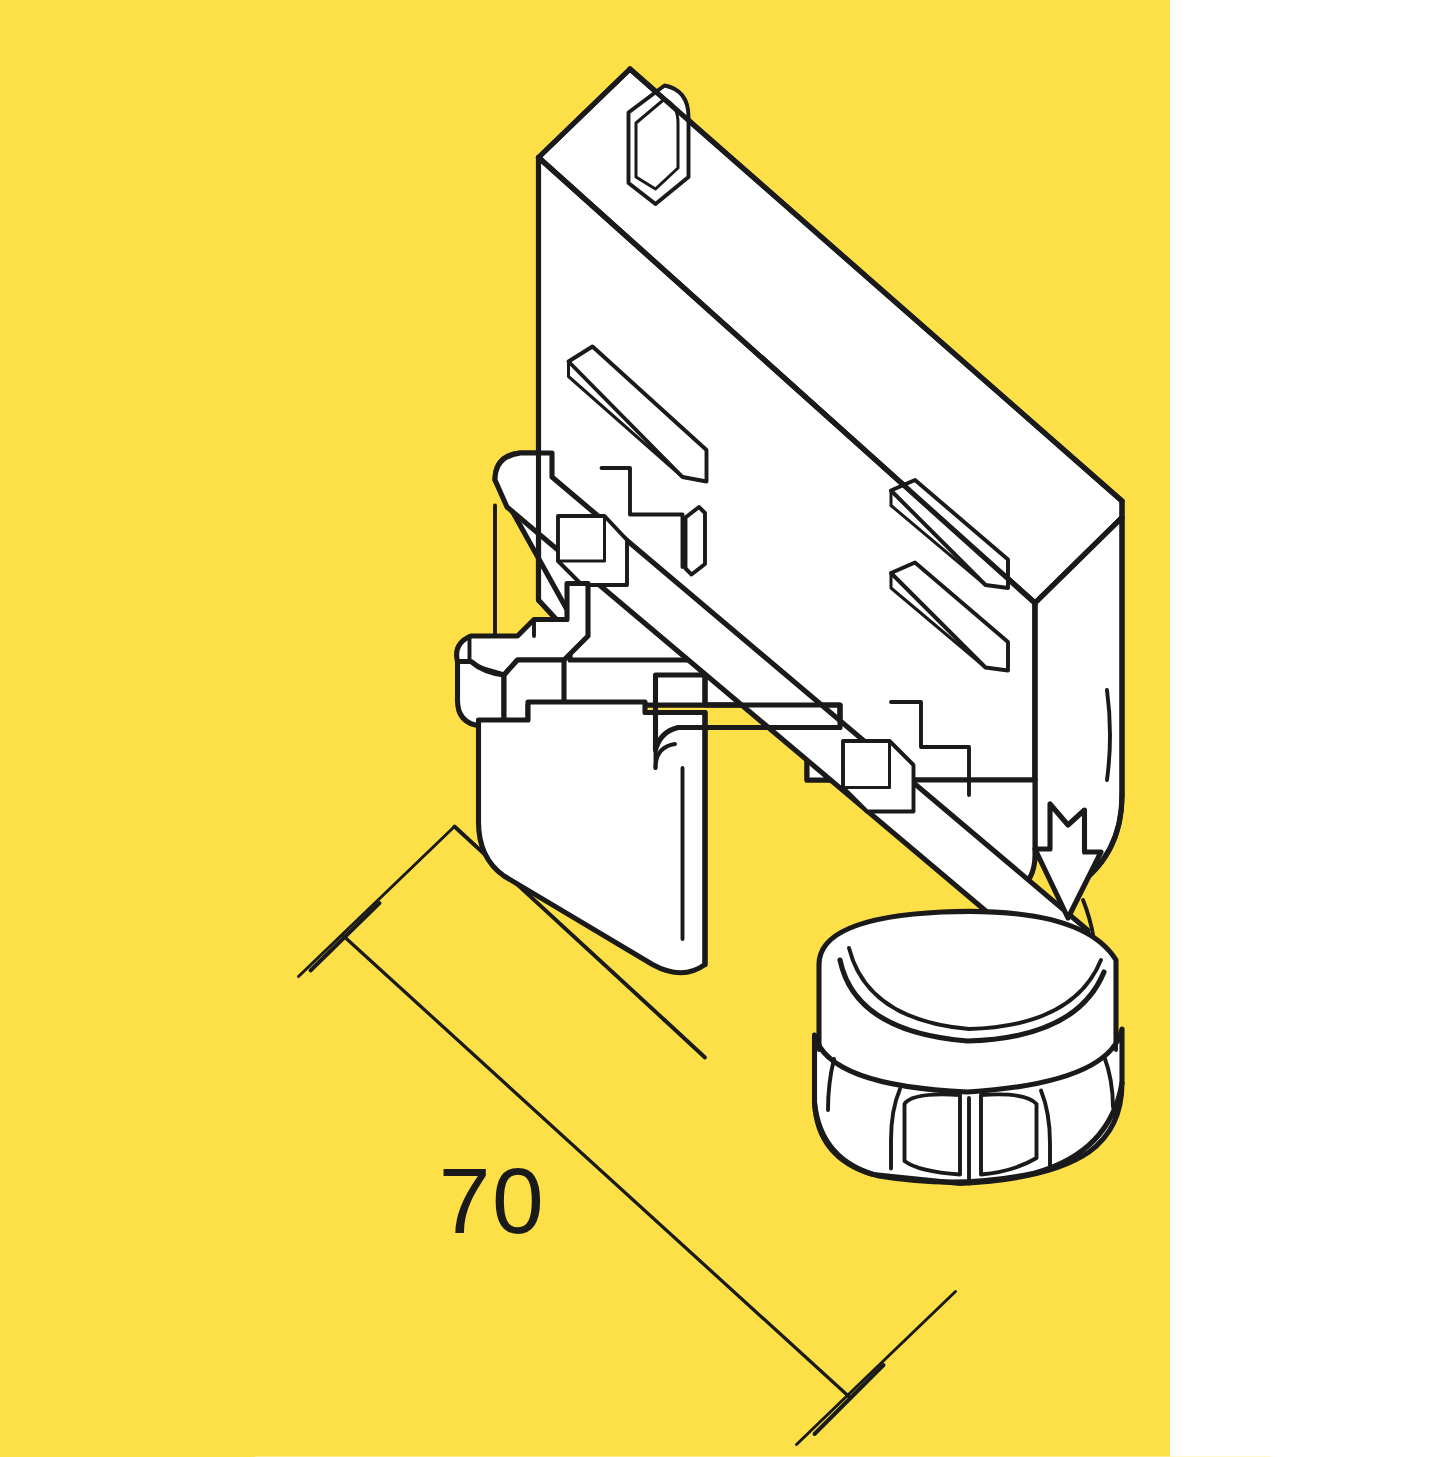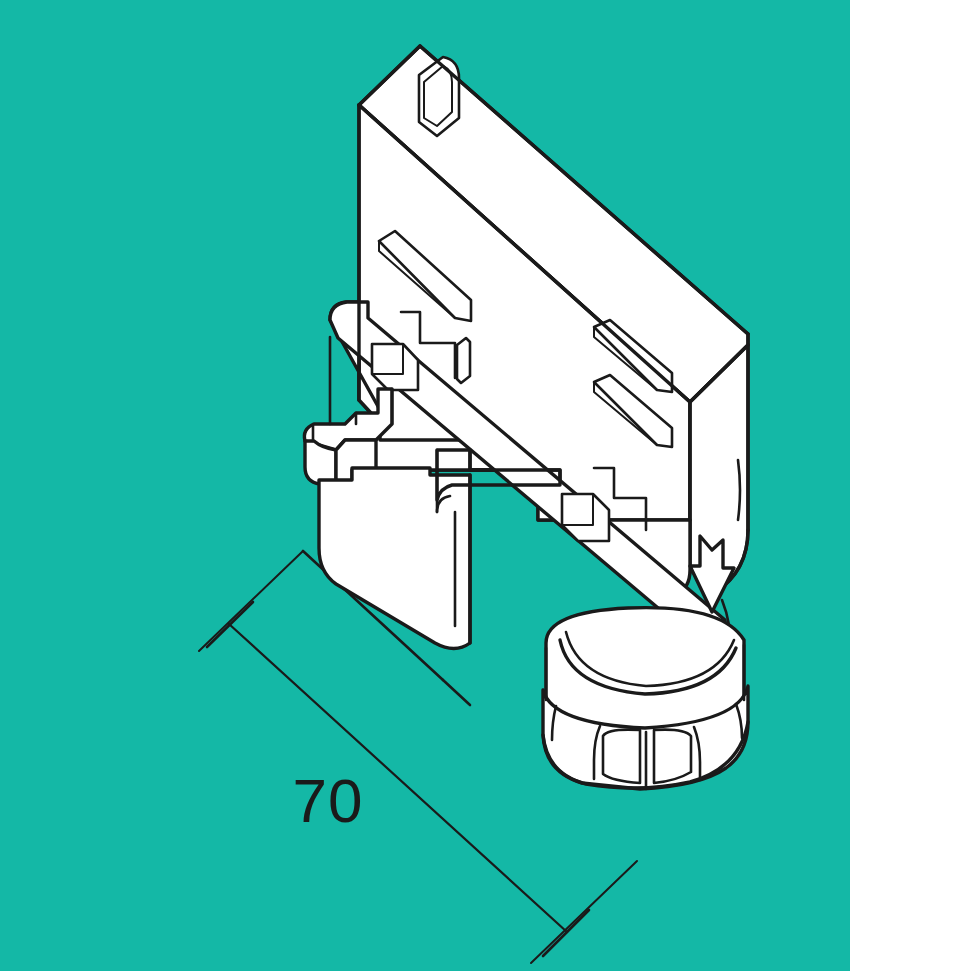--- a/index.html
+++ b/index.html
@@ -10,23 +10,23 @@
   }
   body {
     width: 970px;
     height: 971px;
     font-family: "Liberation Sans", sans-serif;
     overflow: hidden;
     position: relative;
   }
   #drawing-root {
     position: relative;
-    width: 850px;
+    width: 780px;
     height: 971px;
-    background: #14b8a6;
+    background: #fde047;
   }
   #tech-svg {
     display: block;
     width: 970px;
     height: 971px;
   }
   .ln {
     fill: none;
     stroke: #1a1a1a;
     stroke-linecap: round;

